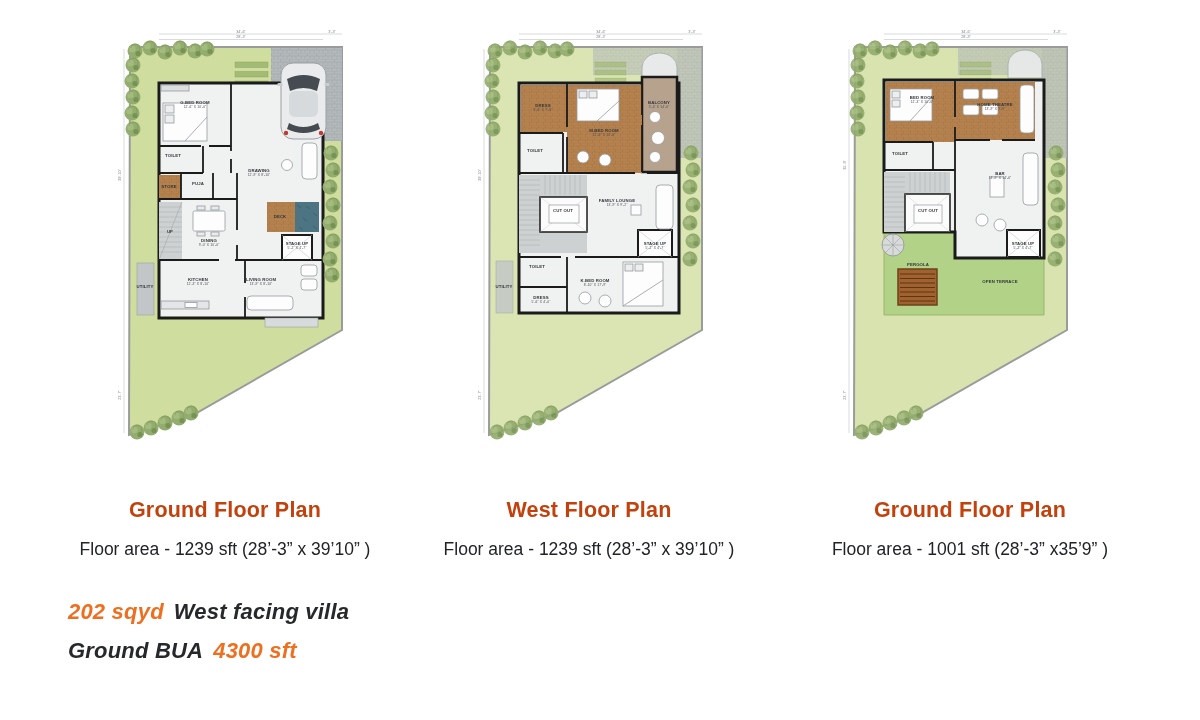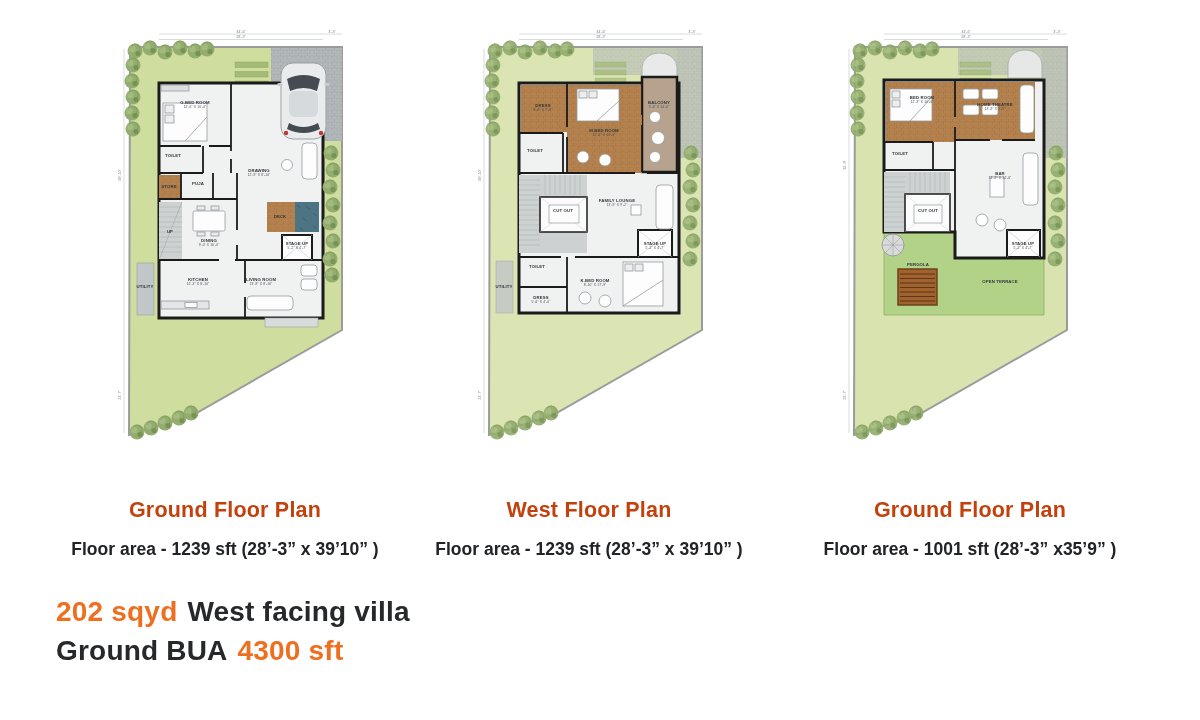--- a/index.html
+++ b/index.html
@@ -8,22 +8,22 @@
   .plan{position:absolute;top:5px;width:300px;height:470px;}
   #plan-0{left:105px}#plan-1{left:465px}#plan-2{left:830px}
   .plan svg{display:block;width:100%;height:100%;}
   svg text{font-family:"Liberation Sans",sans-serif;}
   .room-label{font-size:4.3px;fill:#34373b;text-anchor:middle;letter-spacing:.12px;font-weight:bold;}
   .room-label .room-dim{font-size:3.3px;fill:#4a4e53;font-weight:normal;}
   .dim-label{font-size:3.8px;fill:#81868c;text-anchor:middle;}
   .caption{position:absolute;top:498px;width:340px;text-align:center;color:#1e2023;}
   #caption-0{left:55px}#caption-1{left:419px}#caption-2{left:800px}
   .caption-title{font-size:21.5px;font-weight:600;letter-spacing:.2px;color:#c2410c;}
-  .caption-area{margin-top:16px;font-size:17.5px;font-weight:700;color:#212327;}
-  .summary{position:absolute;left:56px;top:592px;font-size:28px;font-weight:600;color:#26282b;line-height:39px;letter-spacing:.2px;}
+  .caption-area{margin-top:16px;font-size:17.5px;font-weight:400;color:#212327;}
+  .summary{position:absolute;left:68px;top:592px;font-size:22px;font-weight:600;color:#26282b;line-height:39px;letter-spacing:.2px;font-style:italic;}
   .summary-line span + span{margin-left:10px;}
   .summary .accent{color:#ee6f1f;}
 </style>
 </head>
 <body>
 
 <div class="canvas">
 
   <svg width="0" height="0" style="position:absolute" aria-hidden="true">
     <defs>

